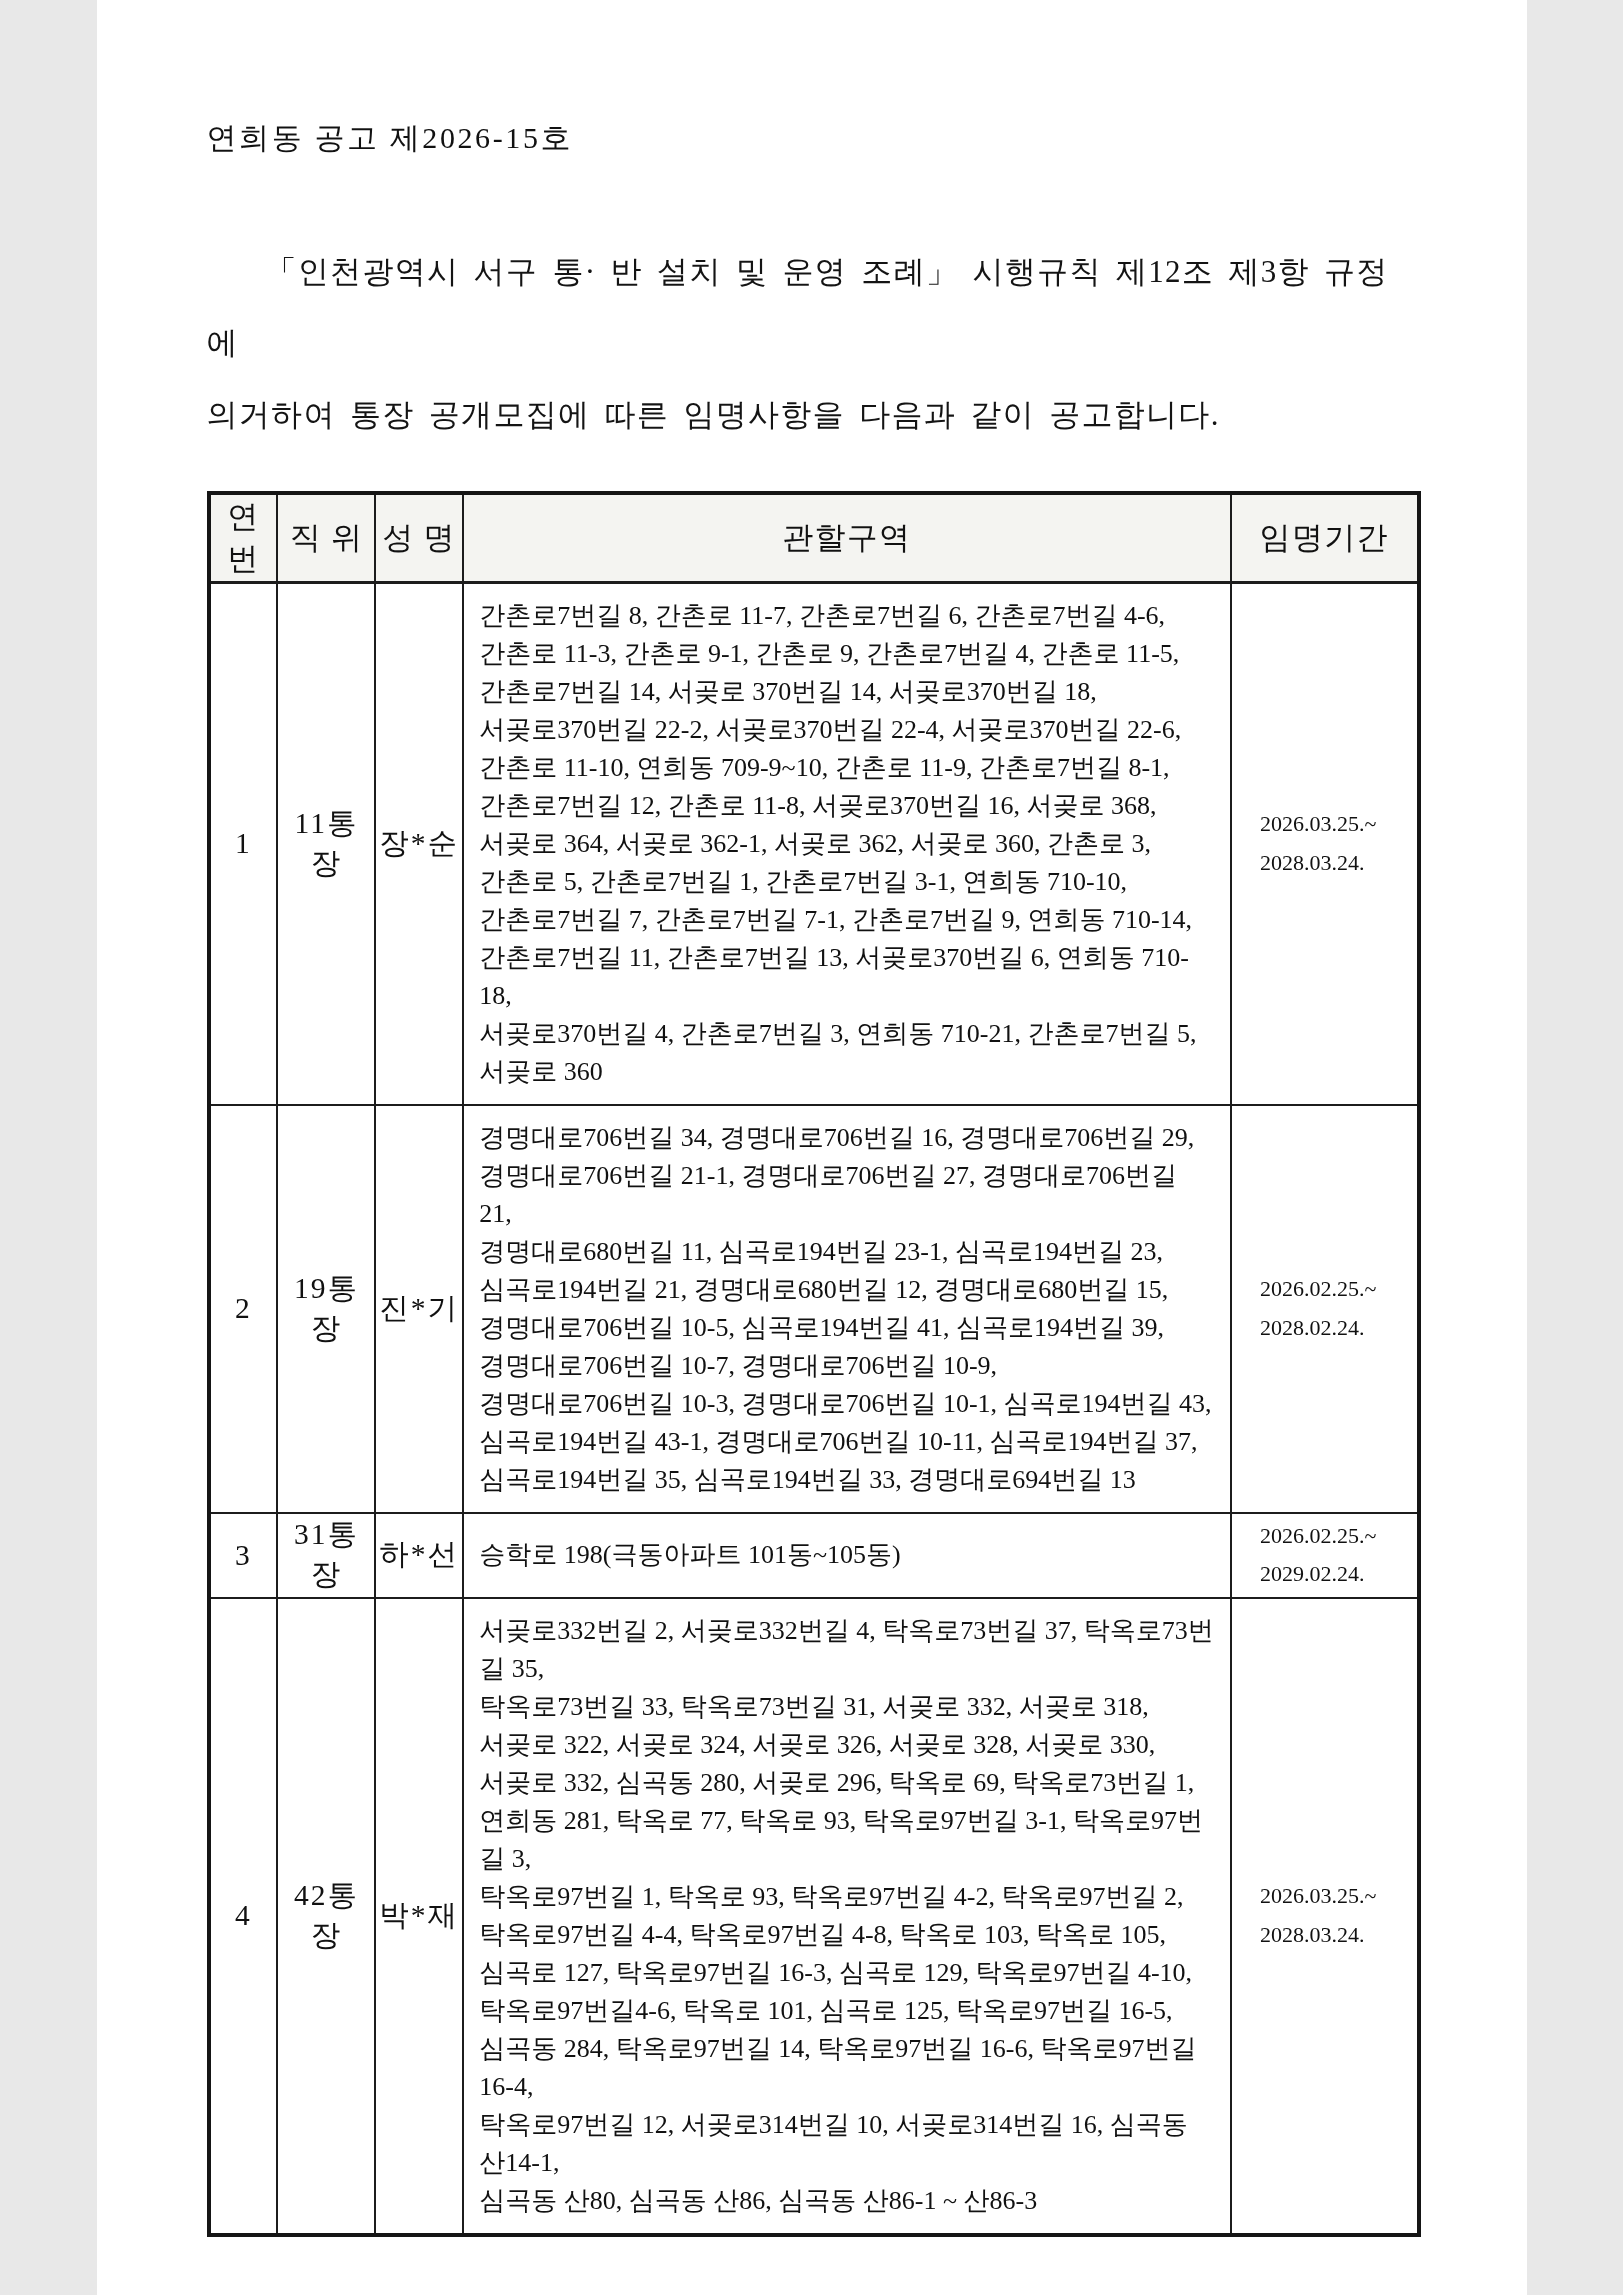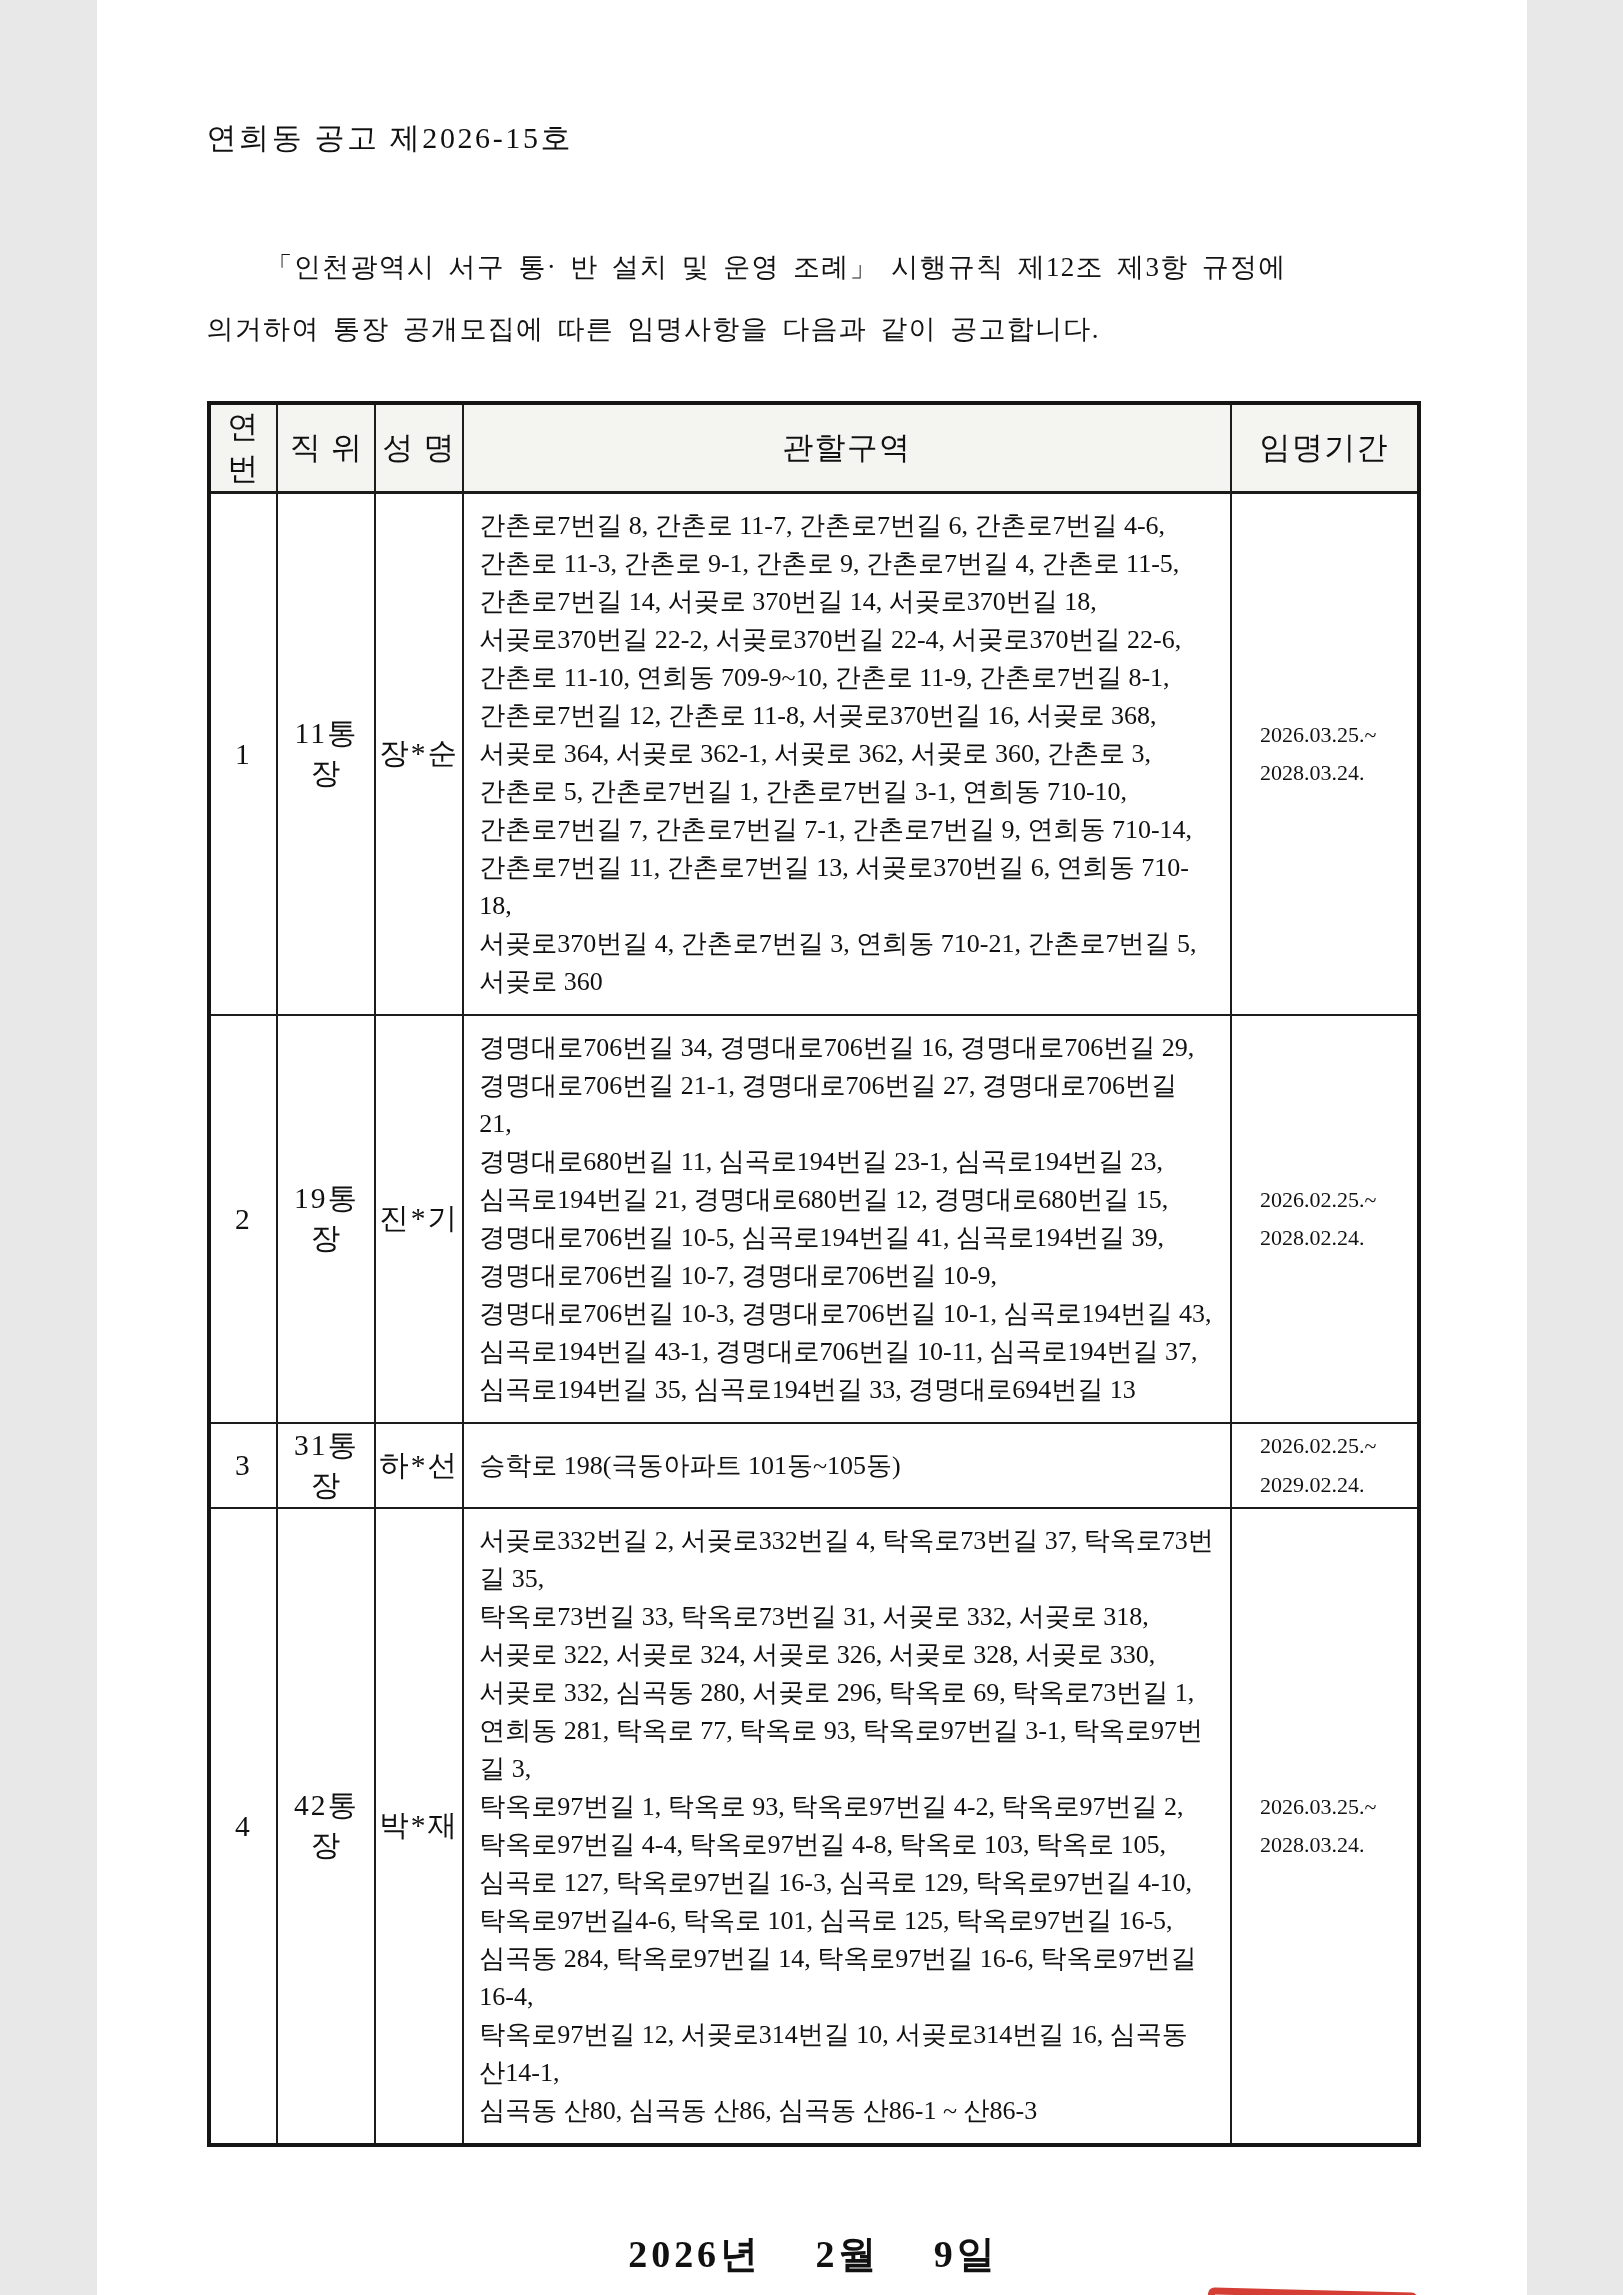--- a/index.html
+++ b/index.html
@@ -22,21 +22,21 @@
     margin:98px 0 0 0;
     text-align:center;
     font-size:62px;
     font-weight:700;
     letter-spacing:9.2px;
     word-spacing:31px;
     color:#161616;
   }
   .intro{
     margin:77px 0 0 0;
-    font-size:27px;
+    font-size:31px;
     line-height:2.3;
     letter-spacing:1.3px;
     word-spacing:5.2px;
     white-space:pre-line;
     text-indent:59px;
     color:#141414;
   }
   table.appt{
     width:100%;
     margin-top:41px;

